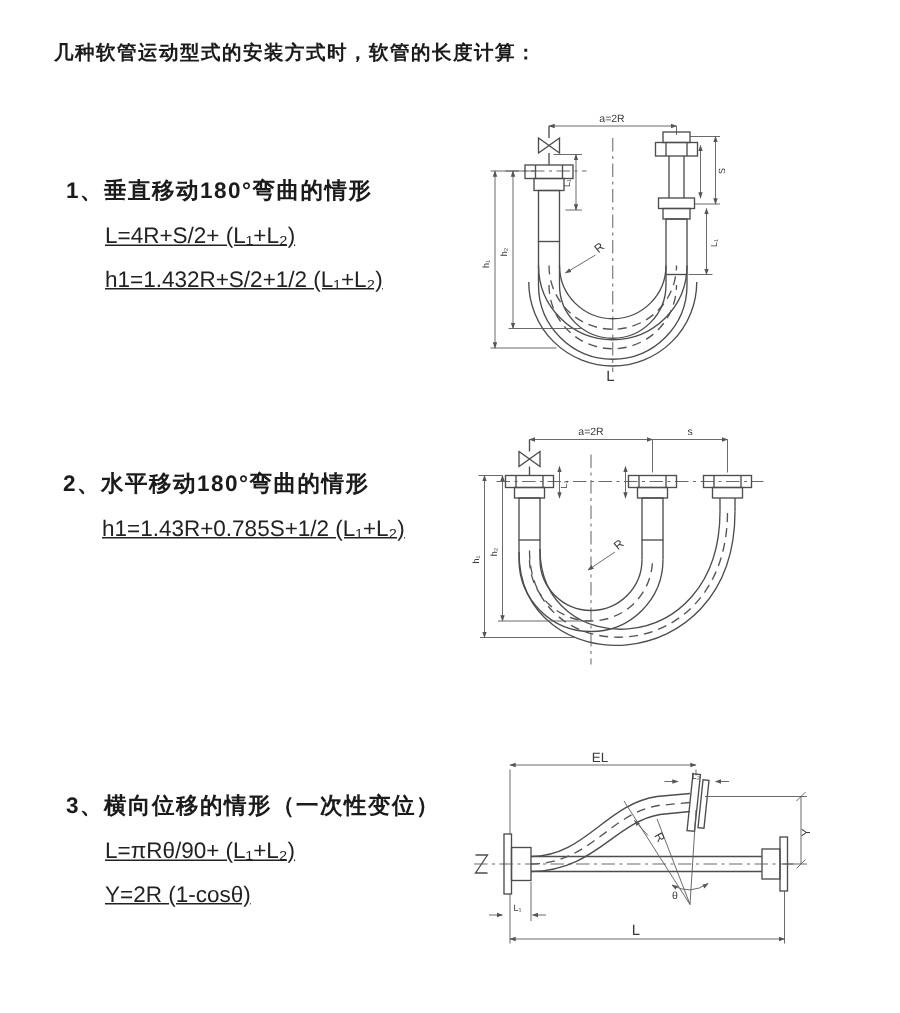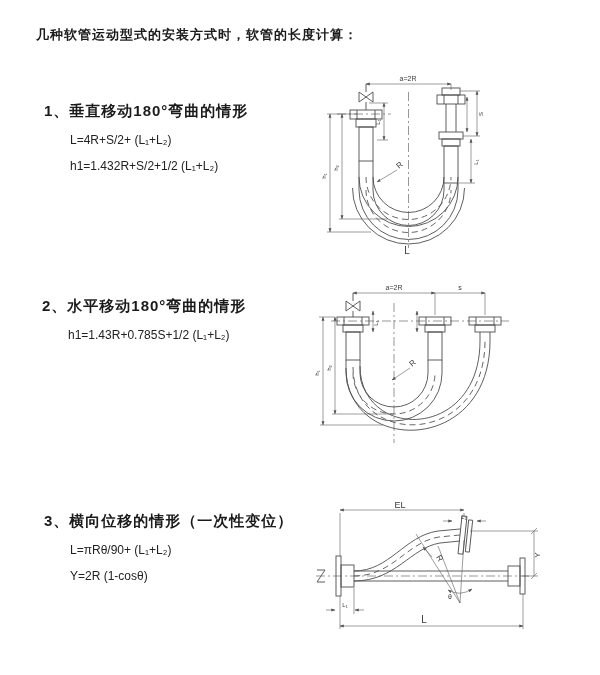--- a/index.html
+++ b/index.html
@@ -4,23 +4,23 @@
 <style>
   html,body{margin:0;padding:0;}
   body{
     width:600px;height:675px;background:#ffffff;position:relative;overflow:hidden;
     font-family:"Liberation Sans","DejaVu Sans",sans-serif;color:#1b1b1b;
   }
   .title{
     position:absolute;left:36px;top:26px;font-size:13px;font-weight:bold;
     letter-spacing:1px;white-space:nowrap;
   }
-  .sec{position:absolute;}
+  .sec{position:absolute;margin-top:16px;}
   .sec-heading{font-size:15px;font-weight:bold;letter-spacing:1px;white-space:nowrap;}
-  .formula{font-size:12px;margin:12px 0 0 26px;white-space:nowrap;color:#222;}
+  .formula{font-size:15px;margin:12px 0 0 26px;white-space:nowrap;color:#222;text-decoration:underline;}
   .diagram{position:absolute;}
   svg text{font-family:"Liberation Sans","DejaVu Sans",sans-serif;fill:#3a3a3a;}
   svg .ln{stroke:#4d4d4d;stroke-width:0.9;fill:none;}
   svg .dim{stroke:#5a5a5a;stroke-width:0.6;fill:none;}
   svg .cl{stroke:#6a6a6a;stroke-width:0.7;fill:none;stroke-dasharray:9 3 2 3;}
   svg .hd{stroke:#555;stroke-width:0.9;fill:none;stroke-dasharray:6 4;}
 </style>
 </head>
 <body>
 

